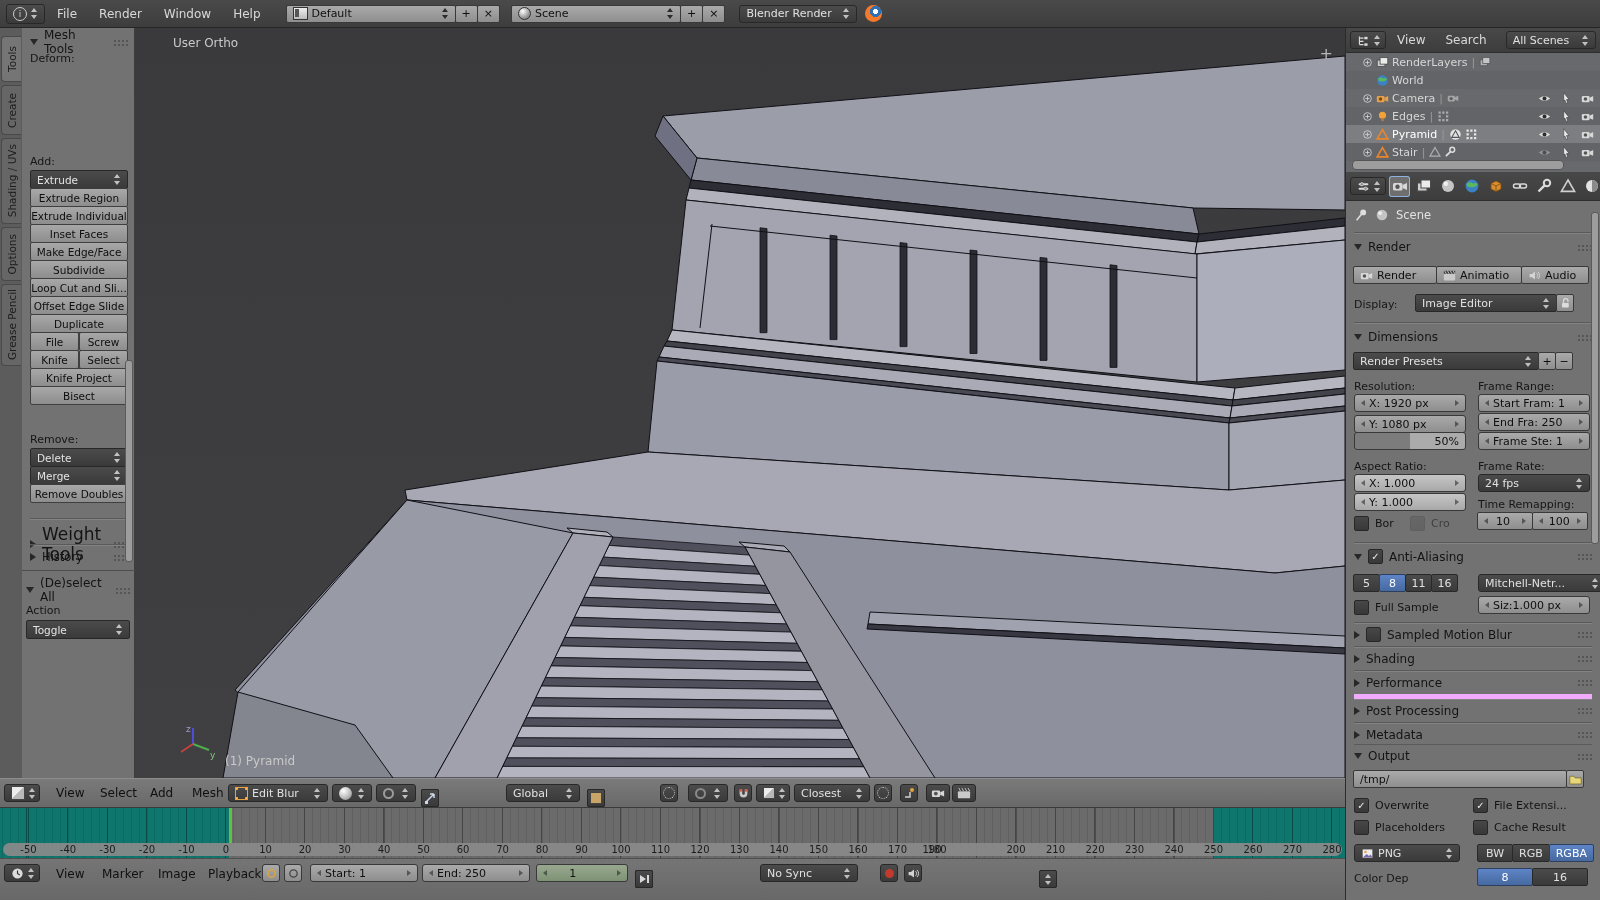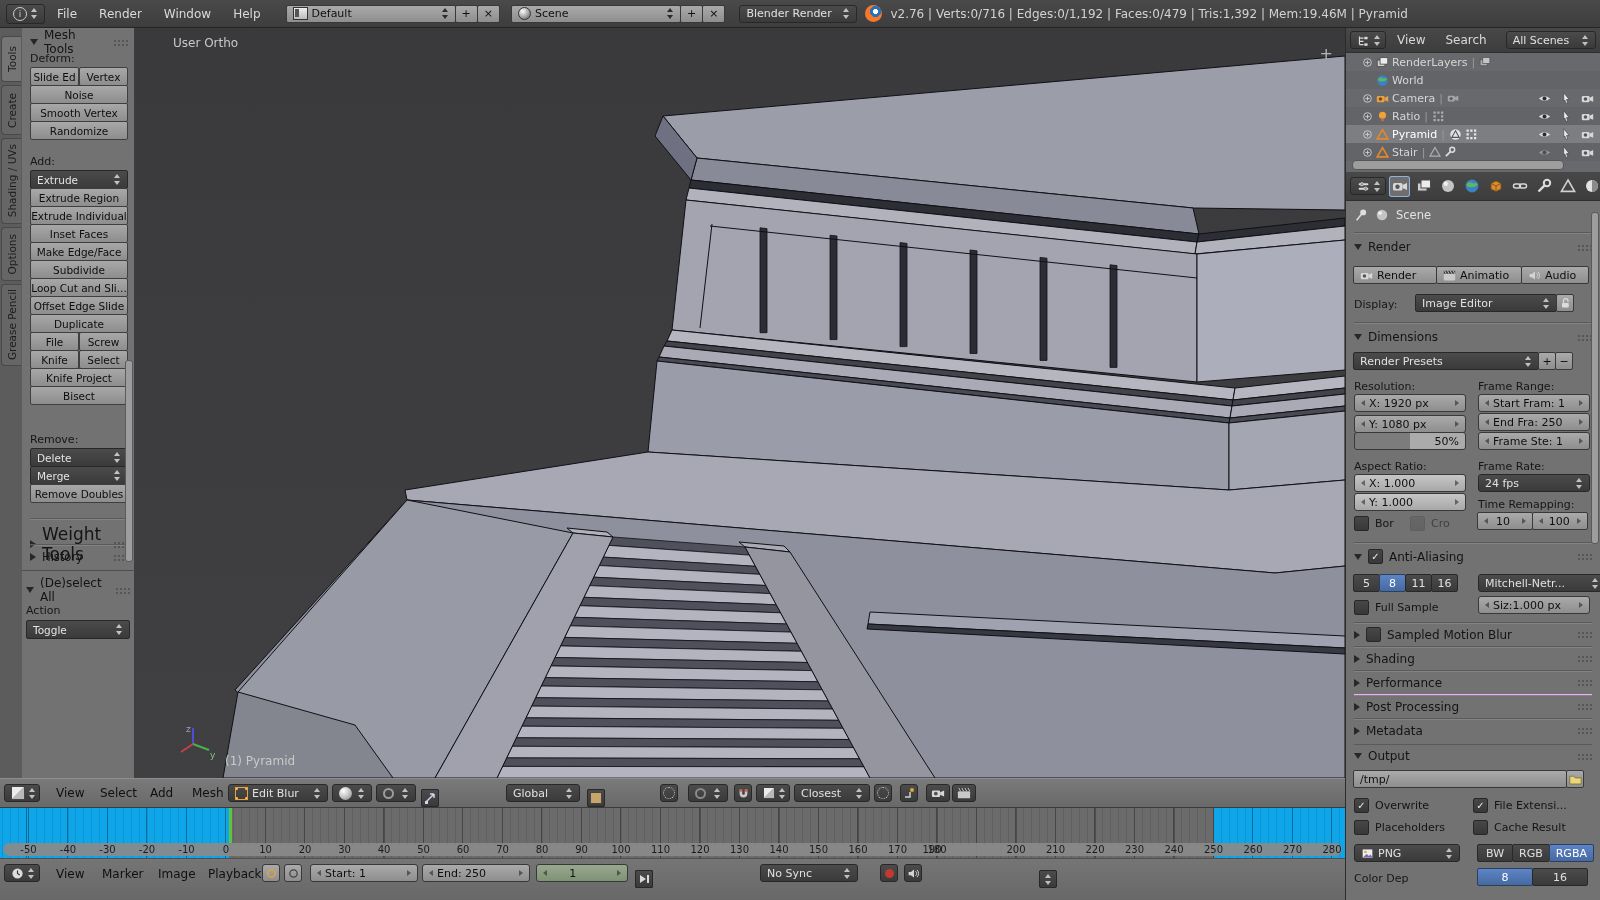--- a/index.html
+++ b/index.html
@@ -76,21 +76,21 @@
   .cube-ic{width:12px;height:12px;flex:none;background:linear-gradient(135deg,#ececec 0 50%,#b9b9b9 50%);border:1px solid #444;}
   .editmode-ic{width:11px;height:11px;flex:none;border:1px solid #e8a13c;background:
      radial-gradient(circle at 0 0,#f5b44f 2px,transparent 2.5px),
      radial-gradient(circle at 100% 0,#f5b44f 2px,transparent 2.5px),
      radial-gradient(circle at 0 100%,#f5b44f 2px,transparent 2.5px),
      radial-gradient(circle at 100% 100%,#f5b44f 2px,transparent 2.5px);}
   .sphere-ic{width:13px;height:13px;border-radius:50%;flex:none;background:radial-gradient(circle at 35% 30%,#fff,#bdbdbd 55%,#7c7c7c);}
   .circ-ic{width:11px;height:11px;border-radius:50%;flex:none;border:2px solid #9c9c9c;box-sizing:border-box;}
   .dotcirc-ic{width:12px;height:12px;border-radius:50%;flex:none;border:1.5px dotted #c9c9c9;box-sizing:border-box;}
   
-  #ruler{left:0;top:808px;width:1345px;height:50px;background:#0ea5e9;overflow:hidden;}
+  #ruler{left:0;top:808px;width:1345px;height:50px;background:#0f766e;overflow:hidden;}
   #ruler-range{position:absolute;left:229px;top:0;width:985px;height:50px;background:#6b6b6b;}
   #ruler-grid{position:absolute;left:0;top:0;width:1345px;height:50px;
      background-image:repeating-linear-gradient(90deg,rgba(0,0,0,.28) 0 1px,transparent 1px 39.5px),
                       repeating-linear-gradient(90deg,rgba(0,0,0,.10) 0 1px,transparent 1px 7.9px);
      background-position:28px 0,28px 0;}
   #ruler-strip{position:absolute;left:3px;right:3px;bottom:2px;height:13px;border-radius:7px;background:#8a8a8a;opacity:.92;}
   .rlab{position:absolute;bottom:2px;height:13px;line-height:13px;transform:translateX(-50%);
         font-size:10px;color:#1b1b1b;}
   #playhead{position:absolute;left:229px;top:0;width:3px;height:35px;background:#5fc43c;}
   #tfoot{left:0;top:858px;width:1345px;height:42px;background:linear-gradient(#757575,#686868);
@@ -280,21 +280,20 @@
         <span class="ud"></span>
     </div>
     <div class="w light">+</div>
     <div class="w light">×</div>
   </div>
   <div class="w dark" style="width:118px;margin-left:12px">
     <span>Blender Render</span>
       <span class="ud"></span>
   </div>
   <span class="blogo"></span>
-  <span style="color:#d2d2d2;font-size:12px">v2.76 | Verts:0/716 | Edges:0/1,192 | Faces:0/479 | Tris:1,392 | Mem:19.46M | Pyramid</span>
 </div>
 
 <div id="tabstrip" class="abs">
   <div class="vtab active" style="top:8px;height:46px">
       <span>Tools</span>
     </div>
   <div class="vtab" style="top:57px;height:50px">
       <span>Create</span>
     </div>
   <div class="vtab" style="top:110px;height:86px">
@@ -308,29 +307,20 @@
     </div>
 </div>
 
 <div id="shelf" class="abs">
   <div class="shelf-x phead" style="top:0px">
     <span class="tri-d"></span>
       <span>Mesh Tools</span>
       <span class="grip"></span>
   </div>
   <div class="shelf-x lab" style="top:24px">Deform:</div>
-  <div class="shelf-x stack" style="top:40px">
-    <div class="row2">
-      <div class="tb">Slide Ed</div>
-      <div class="tb">Vertex</div>
-    </div>
-    <div style="display:contents">
-      
-    <div class="tb">Noise</div><div class="tb">Smooth Vertex</div><div class="tb">Randomize</div></div>
-  </div>
   <div class="shelf-x lab" style="top:127px">Add:</div>
   <div class="shelf-x stack" style="top:143px">
     <div class="tb dd">
         <span>Extrude</span>
         <span class="ud"></span>
       </div>
     <div style="display:contents">
       
     <div class="tb">Extrude Region</div><div class="tb">Extrude Individual</div><div class="tb">Inset Faces</div><div class="tb">Make Edge/Face</div><div class="tb">Subdivide</div><div class="tb">Loop Cut and Sli...</div><div class="tb">Offset Edge Slide</div><div class="tb">Duplicate</div></div>
     <div class="row2">
@@ -762,21 +752,21 @@
         </svg>
     </span>
   </div>
   <div class="orow alt">
     <svg class="ic" width="11" height="11">
         <use href="#s-cplus"></use>
       </svg>
     <svg class="ic" width="13" height="13">
         <use href="#s-bulb"></use>
       </svg>
-    <span>Ratio</span>
+    <span>Edges</span>
       <span class="pipe">|</span>
     <svg class="ic" width="12" height="12" style="opacity:.55">
         <use href="#s-dots"></use>
       </svg>
     <span class="right-ics">
       <svg class="ic" width="13" height="13">
           <use href="#s-eye"></use>
         </svg>
       <svg class="ic" width="12" height="12">
           <use href="#s-cursor"></use>
@@ -1072,21 +1062,21 @@
         <span>Shading</span>
         <span class="grip"></span>
       </div>
 
       <div class="phead" style="height:23px;border-top:1px solid #5a5a5a;box-shadow:inset 0 1px 0 rgba(255,255,255,.12)">
         <span class="tri-r"></span>
         <span>Performance</span>
         <span class="grip"></span>
       </div>
 
-      <div class="phead" style="height:23px;border-top:1px solid #f0abfc;box-shadow:inset 0 1px 0 rgba(255,255,255,.12)">
+      <div class="phead" style="height:23px;border-top:5px solid #f0abfc;box-shadow:inset 0 1px 0 rgba(255,255,255,.12)">
         <span class="tri-r"></span>
         <span>Post Processing</span>
         <span class="grip"></span>
       </div>
 
       <div class="phead" style="height:23px;border-top:1px solid #5a5a5a;box-shadow:inset 0 1px 0 rgba(255,255,255,.12)">
         <span class="tri-r"></span>
         <span>Metadata</span>
         <span class="grip"></span>
       </div>

